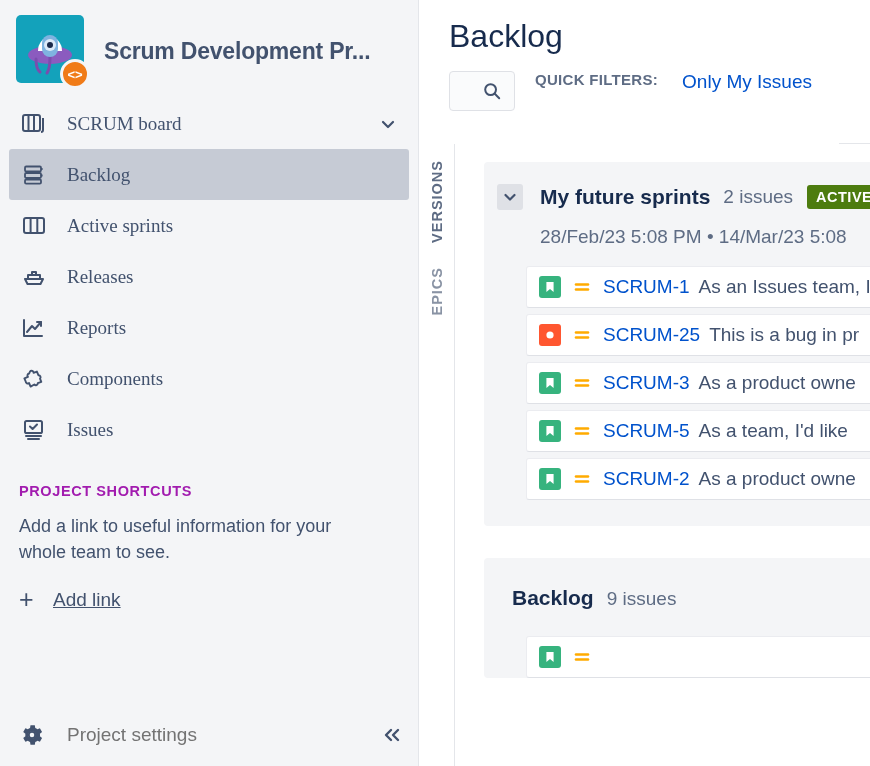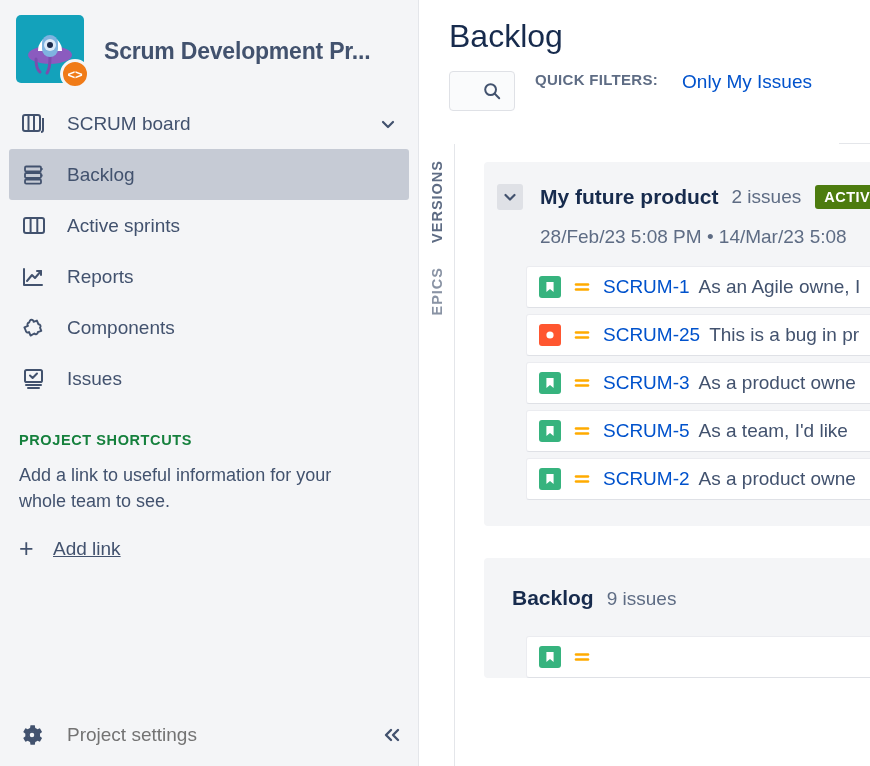--- a/index.html
+++ b/index.html
@@ -53,21 +53,21 @@
   }
   .proj-title {
     margin-left: 16px;
     font-size: 23px;
     font-weight: bold;
     color: #42526E;
     letter-spacing: -0.2px;
     white-space: nowrap;
   }
 
-  .nav { padding: 0 9px; margin-top: 6px; }
+  .nav { padding: 0 9px; margin-top: 6px; font-family: Liberation Serif, serif; }
   .nav-item {
     display: flex;
     align-items: center;
     height: 51px;
     padding: 0 10px;
     border-radius: 3px;
     color: #42526E;
     font-size: 19px;
     cursor: pointer;
     position: relative;
@@ -86,21 +86,21 @@
     right: 12px;
     color: #42526E;
     display: flex; align-items: center;
   }
 
   .shortcuts-head {
     margin: 28px 0 0 19px;
     font-size: 14.5px;
     font-weight: bold;
     letter-spacing: 0.6px;
-    color: #15803d;
+    color: #a21caf;
   }
   .shortcuts-desc {
     margin: 14px 19px 0 19px;
     font-size: 18px;
     line-height: 1.45;
     color: #42526E;
     max-width: 340px;
   }
   .addlink {
     display: flex;
@@ -401,20 +401,30 @@
         <span class="nav-icon">
           <svg width="26" height="24" viewBox="0 0 26 24" fill="none" stroke="#42526E" stroke-width="2">
             <rect x="3" y="4" width="20" height="15" rx="2"></rect>
             <line x1="9.6" y1="4" x2="9.6" y2="19"></line>
             <line x1="16.3" y1="4" x2="16.3" y2="19"></line>
           </svg>
         </span>
         <span class="nav-label">Active sprints</span>
       </div>
 
+      <div class="nav-item">
+        <span class="nav-icon">
+          <svg width="26" height="24" viewBox="0 0 26 24" fill="none" stroke="#42526E" stroke-width="2" stroke-linecap="round" stroke-linejoin="round">
+            <path d="M4 14 h18 l-2.5 5 h-13 z"></path>
+            <path d="M7 14 v-4 h12 v4"></path>
+            <path d="M11 10 v-3 h4 v3"></path>
+          </svg>
+        </span>
+        <span class="nav-label">Releases</span>
+      </div>
 
       <div class="nav-item">
         <span class="nav-icon">
           <svg width="26" height="24" viewBox="0 0 26 24" fill="none" stroke="#42526E" stroke-width="2" stroke-linecap="round" stroke-linejoin="round">
             <path d="M3 4 v16 h18"></path>
             <polyline points="6,16 11,10 14,13 20,6"></polyline>
             <polyline points="16,6 20,6 20,10"></polyline>
           </svg>
         </span>
         <span class="nav-label">Reports</span>
@@ -494,42 +504,42 @@
 
       <div class="scroll-area">
 
         <div class="sprint-card">
           <div class="sprint-head">
             <span class="chev-btn">
               <svg width="16" height="16" viewBox="0 0 16 16" fill="none" stroke="#42526E" stroke-width="2.2" stroke-linecap="round" stroke-linejoin="round">
                   <polyline points="3.5,6 8,10.5 12.5,6"></polyline>
                 </svg>
             </span>
-            <span class="sprint-name">My future product</span>
+            <span class="sprint-name">My future sprints</span>
             <span class="sprint-count">2 issues</span>
             <span class="badge-active">ACTIVE</span>
           </div>
           <div class="sprint-dates">28/Feb/23 5:08 PM  •  14/Mar/23 5:08</div>
 
           <div class="issue-list">
 
             <div class="issue-row">
               <span class="type-icon type-story">
                 <svg width="14" height="14" viewBox="0 0 14 14" fill="#fff">
                     <path d="M3.4 2h7.2v10l-3.6-2.9L3.4 12z"></path>
                   </svg>
               </span>
               <span class="prio-icon">
                 <svg width="16" height="14" viewBox="0 0 16 14" stroke="#FFAB00" stroke-width="2.6" stroke-linecap="round">
                     <line x1="2" y1="4.5" x2="14" y2="4.5"></line>
                     <line x1="2" y1="9.5" x2="14" y2="9.5"></line>
                   </svg>
               </span>
               <span class="issue-key">SCRUM-1</span>
-              <span class="issue-summary">As an Agile owne, I</span>
+              <span class="issue-summary">As an Issues team, I</span>
             </div>
 
             <div class="issue-row">
               <span class="type-icon type-bug">
                 <svg width="14" height="14" viewBox="0 0 14 14" fill="#fff">
                     <circle cx="7" cy="7" r="3.6"></circle>
                   </svg>
               </span>
               <span class="prio-icon">
                 <svg width="16" height="14" viewBox="0 0 16 14" stroke="#FFAB00" stroke-width="2.6" stroke-linecap="round">

